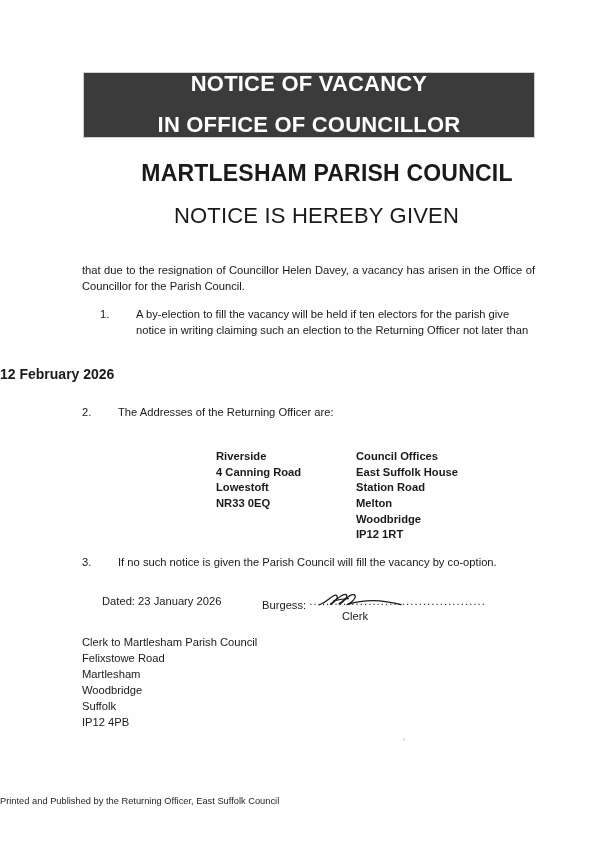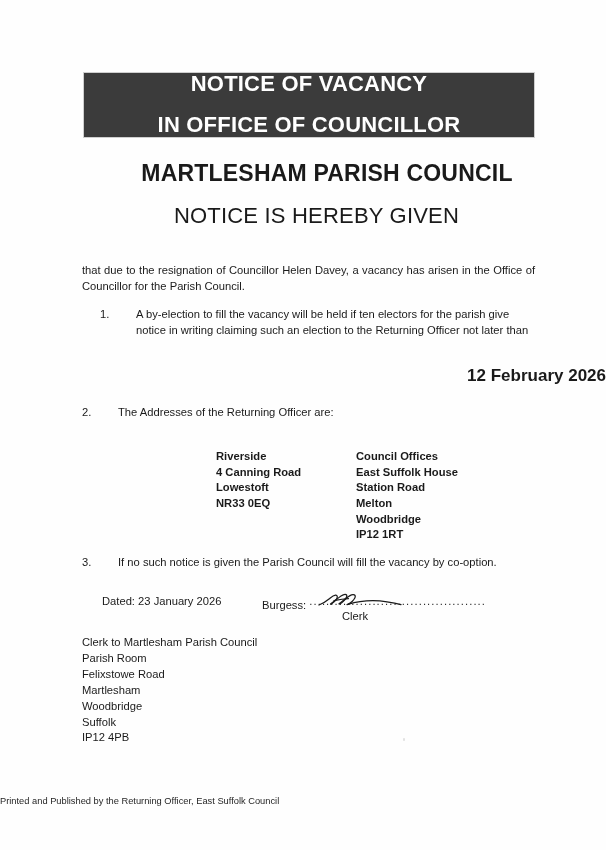--- a/index.html
+++ b/index.html
@@ -101,22 +101,22 @@
 
   #clause-1 { left: 100px; top: 306px; width: 435px; }
   #clause-2 { left: 82px;  top: 404px; width: 453px; }
   #clause-3 { left: 82px;  top: 554px; width: 453px; }
 
   .deadline-date {
     position: absolute;
     left: 0;
     right: 0;
     top: 366px;
-    text-align: right;
-    font-size: 17px;
+    text-align: left;
+    font-size: 14px;
     font-weight: bold;
   }
 
   
   .addresses {
     position: absolute;
     left: 200px;
     top: 449px;
     width: 340px;
     font-size: 11.2px;
@@ -276,21 +276,20 @@
           <path d="M30 12.6 C34 11.4, 38.5 10.2, 43 9.6 C52 8.4, 62 8.6, 70 9.8 C76 10.7, 81 11.8, 84 12.6"></path>
           <path d="M17 8.6 C22 7.6, 27 6.8, 31.5 6.6"></path>
         </g>
       </svg>
     </span>
   </div>
   <div class="clerk-label">Clerk</div>
 
   <div class="clerk-address">
     <div>Clerk to Martlesham Parish Council</div>
-    <div>Parish Room</div>
     <div>Felixstowe Road</div>
     <div>Martlesham</div>
     <div>Woodbridge</div>
     <div>Suffolk</div>
     <div>IP12 4PB</div>
   </div>
 
   <div class="footer">Printed and Published by the Returning Officer, East Suffolk Council</div>
 
   <div class="speck"></div>

